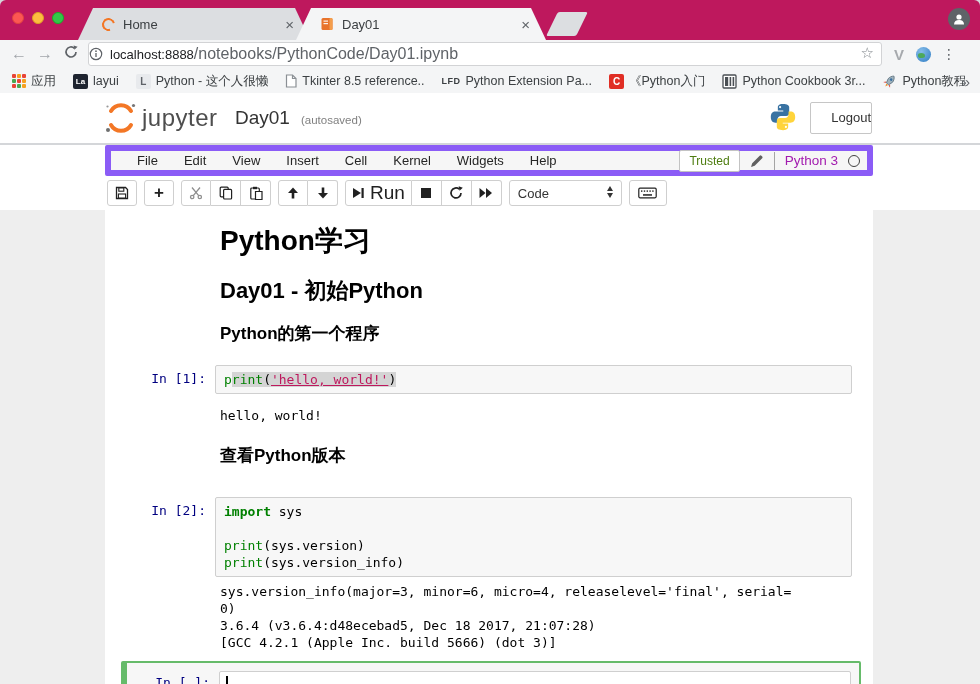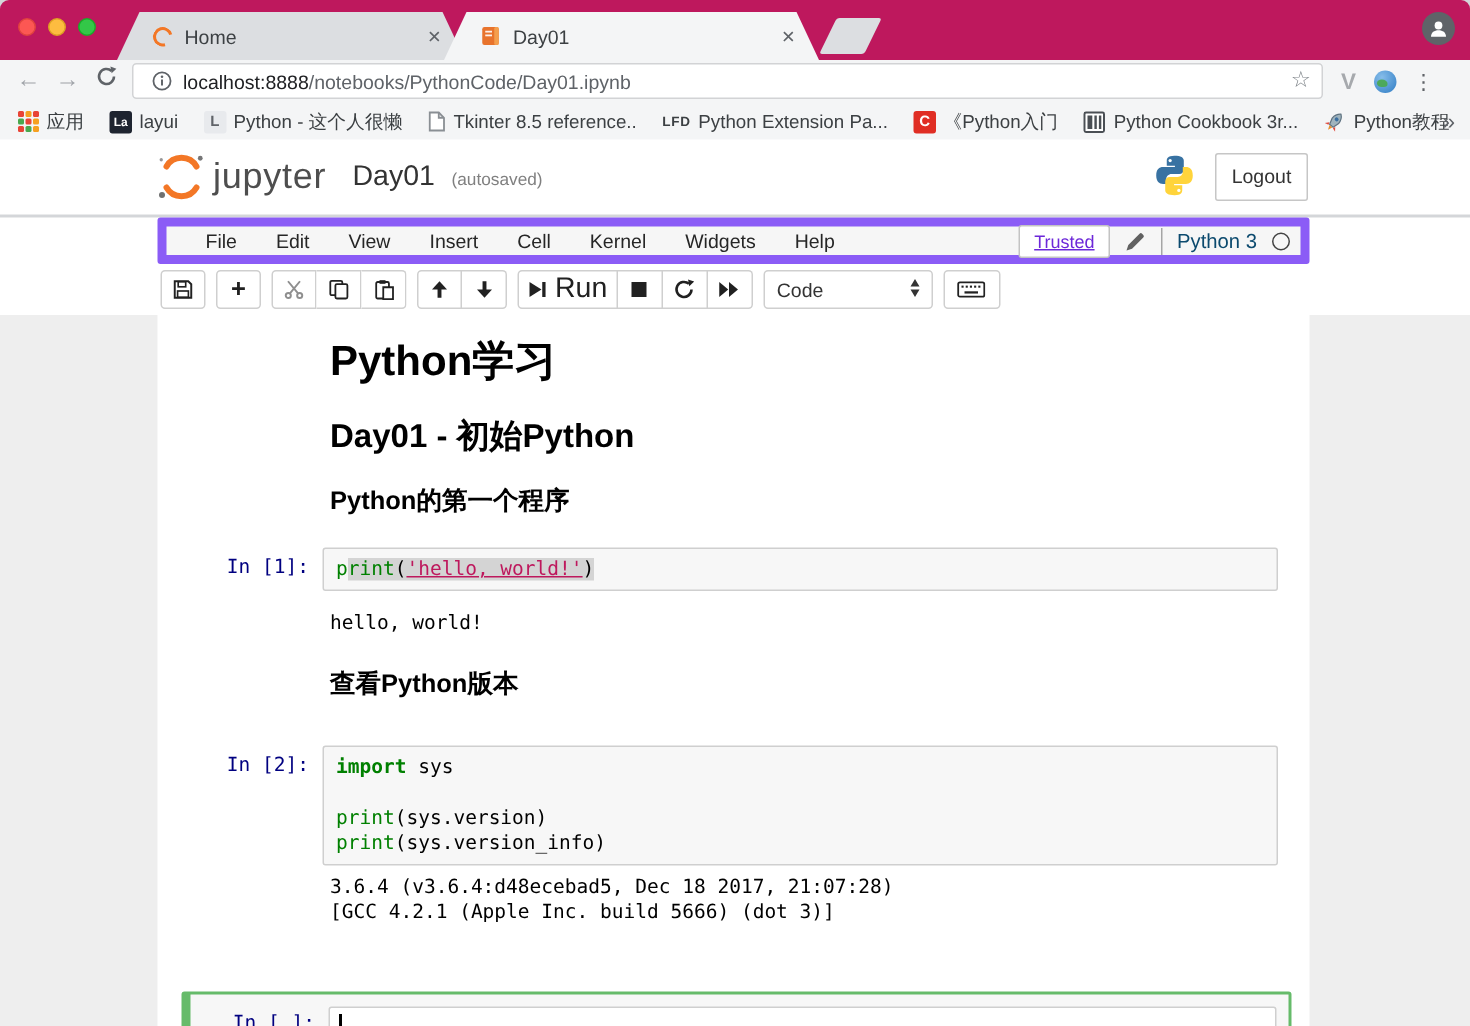--- a/index.html
+++ b/index.html
@@ -21,23 +21,23 @@
   .tab .tab-title { flex:1; white-space:nowrap; overflow:hidden; margin-left:8px; }
   .tab-close { font-size:15px; color:#5f6368; padding:0 2px; cursor:default; }
   .spinner-ic { width:13px; height:13px; border-radius:50%; border:2.5px solid #f37726; border-right-color:transparent; transform:rotate(30deg); flex:none; }
   .newtab { position:absolute; top:12px; left:552px; width:30px; height:24px; background:#dcdee1; transform:skewX(-26deg); border-radius:2px; }
   .avatar { position:absolute; top:8px; right:10px; width:22px; height:22px; border-radius:50%; background:#5f6368; display:flex; align-items:center; justify-content:center; }
 
   
   .chromebar { position:absolute; top:40px; left:0; width:980px; height:28px; background:#f4f5f6; display:flex; align-items:center; }
   .navbtn { font-size:16px; color:#a1a5aa; width:26px; text-align:center; line-height:26px; }
   .navbtn.reload { color:#5f6368; }
-  .omnibox { position:relative; margin-left:4px; width:794px; height:24px; background:#fff; border:1px solid #d2d3d5; border-radius:3px; display:flex; align-items:center; padding:0 26px 0 12px; }
+  .omnibox { position:relative; margin-left:4px; width:794px; height:24px; background:#fff; border:1px solid #d2d3d5; border-radius:3px; display:flex; align-items:center; padding:0 26px 0 0; }
   .omnibox .host { font-size:13px; color:#202124; }
-  .omnibox .path { font-size:13px; color:#5f6368; }
+  .omnibox .path { font-size:16px; color:#5f6368; }
   .star { position:absolute; right:7px; top:1px; font-size:15px; color:#80868b; }
   .ext-v { font-weight:bold; font-size:15px; color:#a6a9ad; margin-left:12px; }
   .globe { width:15px; height:15px; border-radius:50%; margin-left:12px; position:relative;
            background:radial-gradient(circle at 35% 30%, #86bdea, #2f7cc4); }
   .globe::after { content:""; position:absolute; left:2px; top:6px; width:7px; height:5px; border-radius:50% 60% 40% 50%; background:#49a84d; opacity:.9; }
   .dots { margin-left:11px; font-size:14px; color:#5f6368; letter-spacing:0; }
 
   
   .bookmarks { position:absolute; top:68px; left:0; width:980px; height:27px; background:#f4f5f6; border-bottom:1px solid #e0e1e3; display:flex; align-items:center; padding-left:12px; gap:17px; }
   .bm { display:flex; align-items:center; gap:5px; font-size:12.5px; color:#3c4043; white-space:nowrap; }
@@ -50,30 +50,30 @@
   .ic-lfd { font-size:9px; font-weight:bold; color:#3c4043; font-variant:small-caps; letter-spacing:0.5px; }
   .bm-more { position:absolute; right:10px; font-size:15px; color:#5f6368; }
 
   
   .jp-header { position:absolute; top:93px; left:0; width:980px; height:50px; background:#fff; }
   .jp-logo { position:absolute; left:104px; top:8px; }
   .jp-brand { position:absolute; left:142px; top:11px; font-size:24px; color:#4e4e4e; letter-spacing:0.5px; }
   .jp-title { position:absolute; left:235px; top:14px; font-size:19px; color:#333; }
   .jp-autosave { position:absolute; left:301px; top:21px; font-size:11.5px; color:#808080; }
   .py-logo { position:absolute; left:768px; top:9px; }
-  .logout { position:absolute; left:810px; top:9px; width:62px; height:32px; background:#fff; border:1px solid #c6c6c6; border-radius:2px; font-size:13px; color:#333; text-align:center; line-height:30px; }
+  .logout { position:absolute; left:810px; top:9px; width:62px; height:32px; background:#fff; border:1px solid #c6c6c6; border-radius:2px; font-size:13px; color:#333; text-align:right; line-height:30px; }
 
   
   .jp-menurow { position:absolute; top:145px; left:0; width:980px; height:31px; background:#fff; }
   .jp-menubar { position:absolute; left:105px; width:768px; height:31px; background:#f6f6f6; border:6px solid #8b5cf6; border-radius:2px; display:flex; align-items:center; padding-left:13px; }
   .menu-item { font-size:13px; color:#262626; padding:0 13px; line-height:29px; }
   .menu-right { margin-left:auto; display:flex; align-items:center; gap:10px; padding-right:7px; }
-  .trusted { font-size:12px; color:#6d28d9; background:#fff; border:1px solid #c3c3c3; border-radius:2px; padding:3px 9px;text-decoration:underline; }
+  .trusted { font-size:12px; color:#4d7c0f; background:#fff; border:1px solid #c3c3c3; border-radius:2px; padding:3px 9px; }
   .vsep { width:1px; height:18px; background:#a5a5a5; }
-  .kernel-name { font-size:13.5px; color:#0c4a6e; }
+  .kernel-name { font-size:13.5px; color:#a21caf; }
   .kernel-ind { width:12px; height:12px; border:1.5px solid #424242; border-radius:50%; }
 
   
   .jp-toolbar { position:absolute; top:176px; left:0; width:980px; height:34px; background:#fff; display:flex; align-items:center; padding-left:107px; gap:7px; }
   .grp { display:flex; }
   .tbtn { height:26px; min-width:30px; background:#fff; border:1px solid #cfcfcf; display:flex; align-items:center; justify-content:center; padding:0 6px; color:#212121; }
   .grp .tbtn + .tbtn { border-left:none; }
   .grp .tbtn:first-child { border-radius:3px 0 0 3px; }
   .grp .tbtn:last-child { border-radius:0 3px 3px 0; }
   .grp .tbtn:only-child { border-radius:3px; }
@@ -391,21 +391,21 @@
 
       <div class="cellrow" style="top:287px;">
         <div class="prompt">In [2]:</div>
         <div class="inputbox">
             <div><span class="tok-kw">import</span><span> sys</span></div>
             <div>&nbsp;</div>
             <div><span class="tok-fn">print</span><span>(sys.version)</span></div>
             <div><span class="tok-fn">print</span><span>(sys.version_info)</span></div>
           </div>
       </div>
-      <div class="outtext" style="top:373px; width:575px;"><div>3.6.4 (v3.6.4:d48ecebad5, Dec 18 2017, 21:07:28)</div><div>[GCC 4.2.1 (Apple Inc. build 5666) (dot 3)]</div></div>
+      <div class="outtext" style="top:373px; width:575px;"><div>sys.version_info(major=3, minor=6, micro=4, releaselevel='final', serial=0)</div><div>3.6.4 (v3.6.4:d48ecebad5, Dec 18 2017, 21:07:28)</div><div>[GCC 4.2.1 (Apple Inc. build 5666) (dot 3)]</div></div>
 
       <div class="editcell">
         <div class="prompt">In [ ]:</div>
         <div class="editbox">
           <div class="cursor"></div>
         </div>
       </div>
 
     </div>
   </div>

